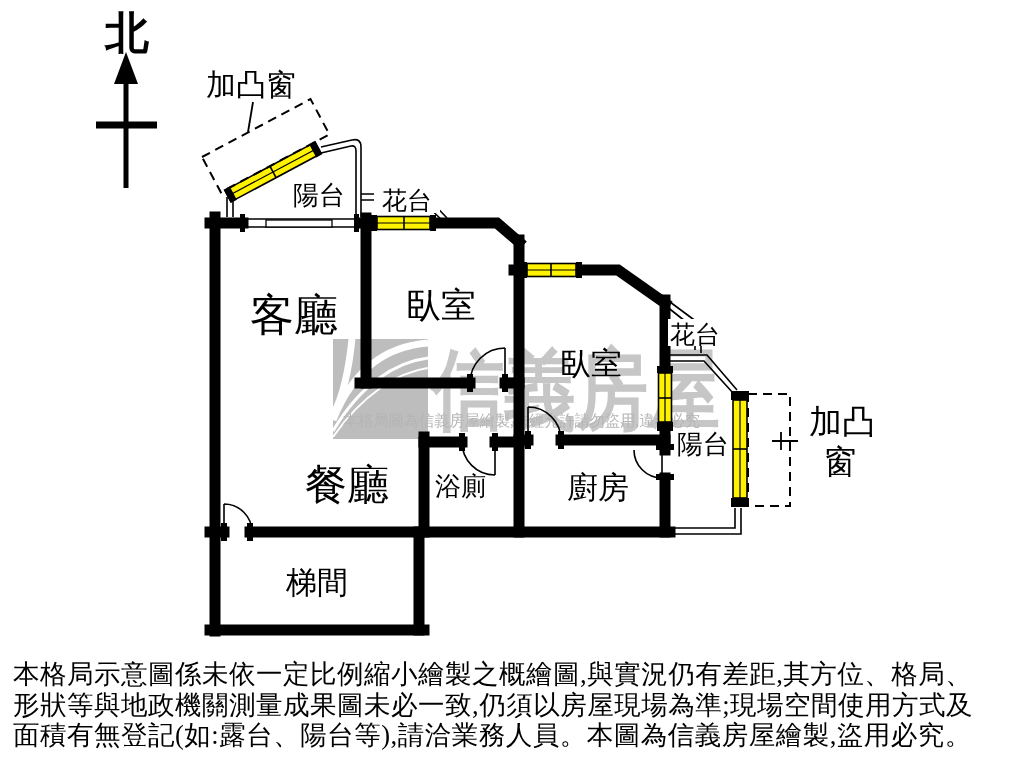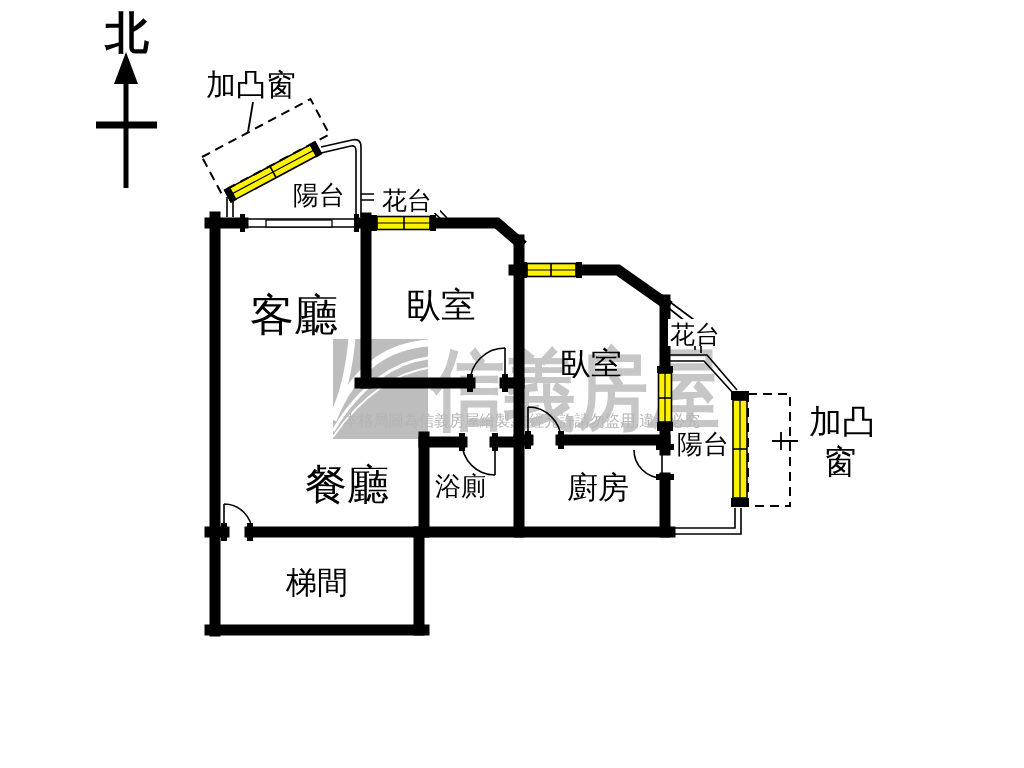--- a/index.html
+++ b/index.html
@@ -166,14 +166,19 @@
     <text x="703" y="453" font-size="26">陽台</text>
     <text x="407" y="209" font-size="25">花台</text>
     <text x="695" y="343" font-size="25">花台</text>
     <text x="251" y="95" font-size="30">加凸窗</text>
     <text x="842" y="433" font-size="33">加凸</text>
     <text x="840" y="473" font-size="33">窗</text>
   </g>
 </svg>
 
   
+  <div id="disclaimer">
+    <div class="dline">本格局示意圖係未依一定比例縮小繪製之概繪圖,與實況仍有差距,其方位、格局、</div>
+    <div class="dline">形狀等與地政機關測量成果圖未必一致,仍須以房屋現場為準;現場空間使用方式及</div>
+    <div class="dline">面積有無登記(如:露台、陽台等),請洽業務人員。本圖為信義房屋繪製,盜用必究。</div>
+  </div>
 
 </div>
 
 </body></html>

